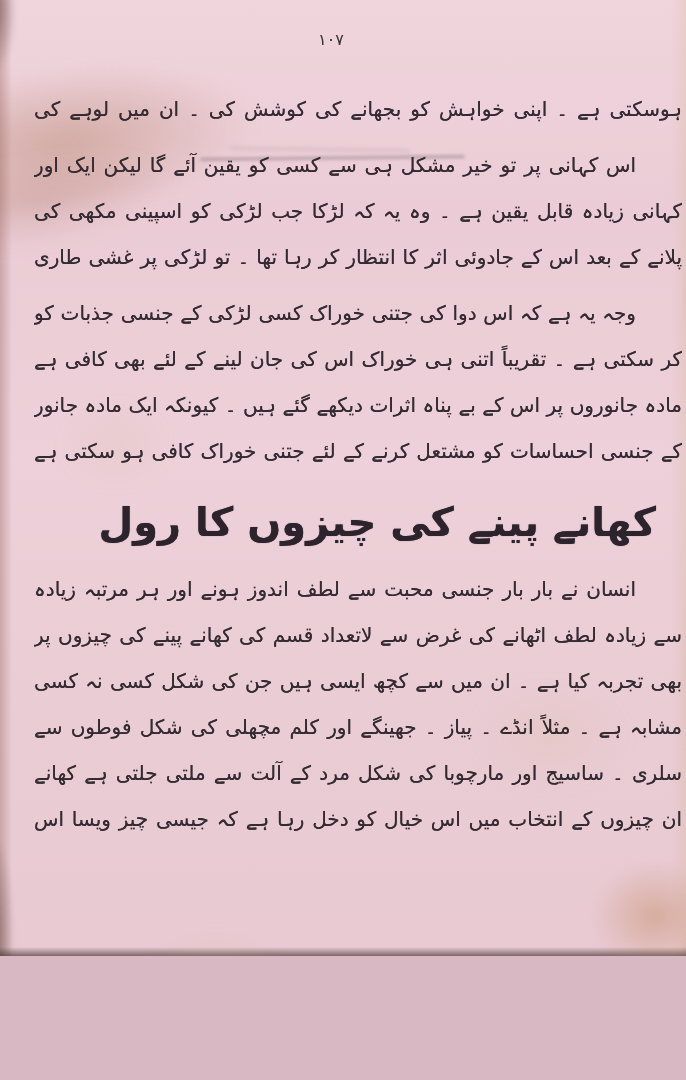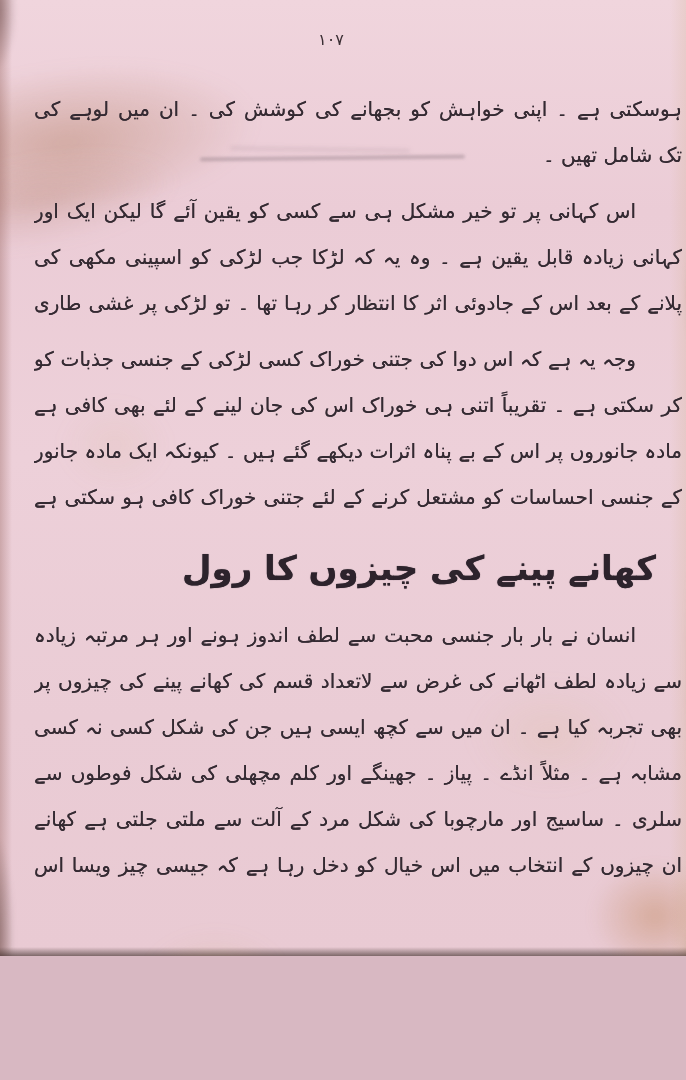--- a/index.html
+++ b/index.html
@@ -117,21 +117,21 @@
     text-align:justify;text-align-last:justify;
     text-shadow:0 0 .5px rgba(52,42,50,.8);
   }
   .ln.short{text-align:right;text-align-last:right;}
   .ln.indent{padding-right:46px;}
   .ln.tail{padding-left:50px;}
   .section-heading{
     margin:16px 0 12px 0;
     height:64px;line-height:64px;
     text-align:right;padding-right:26px;
-    font-size:34px;font-weight:bold;color:#2d232c;
+    font-size:40px;font-weight:bold;color:#2d232c;
     text-shadow:0 0 .7px rgba(45,35,44,.9);
   }
 </style>
 </head>
 <body>
 
 <div class="page">
 
   <div class="stain stain-top-left"></div>
   <div class="stain stain-top-left2"></div>
@@ -149,21 +149,20 @@
   <div class="stain stain-yellow-3"></div>
   <div class="stain ghost-strike"></div>
   <div class="stain ghost-strike2"></div>
 
   <div class="page-number">۱۰۷</div>
 
   <div class="content" dir="rtl">
 
     <div class="para">
       <div class="ln">ہوسکتی ہے ۔ اپنی خواہش کو بجھانے کی کوشش کی ۔ ان میں لوہے کی سلاخیں</div>
-      <div class="ln short">تک شامل تھیں ۔</div>
     </div>
 
     <div class="para">
       <div class="ln indent">اس کہانی پر تو خیر مشکل ہی سے کسی کو یقین آئے گا لیکن ایک اور</div>
       <div class="ln">کہانی زیادہ قابل یقین ہے ۔ وہ یہ کہ لڑکا جب لڑکی کو اسپینی مکھی کی خوراک</div>
       <div class="ln">پلانے کے بعد اس کے جادوئی اثر کا انتظار کر رہا تھا ۔ تو لڑکی پر غشی طاری</div>
     </div>
 
     <div class="para">
       <div class="ln indent">وجہ یہ ہے کہ اس دوا کی جتنی خوراک کسی لڑکی کے جنسی جذبات کو مشتعل</div>

